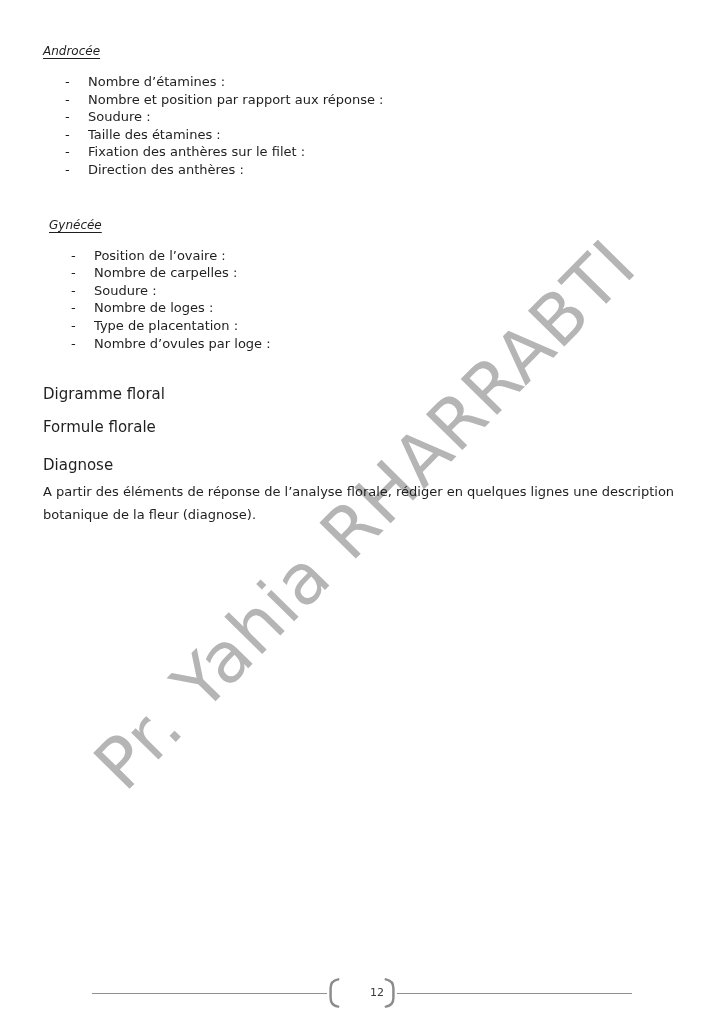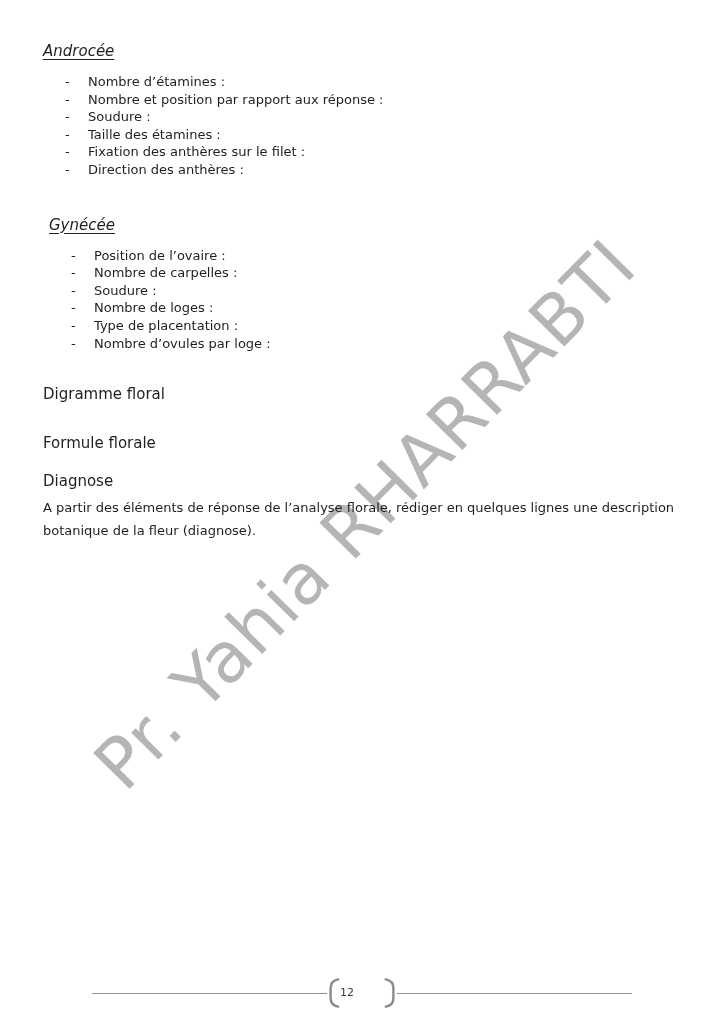--- a/index.html
+++ b/index.html
@@ -26,21 +26,21 @@
     user-select: none;
   }
   .content {
     position: absolute;
     inset: 0;
     padding: 42px 40px 0 43px;
     z-index: 1;
   }
   .head-italic {
     margin: 0;
-    font-size: 15px;
+    font-size: 12px;
     line-height: 18px;
     font-style: italic;
     font-weight: 400;
     text-decoration: underline;
     text-underline-offset: 3px;
   }
   .head-bold {
     margin: 0;
     font-size: 15px;
     line-height: 18px;
@@ -59,38 +59,38 @@
   }
   .dash-list .marker { width: 23px; flex: 0 0 23px; }
   .body-par {
     margin: 6px 0 0 0;
     font-size: 13px;
     line-height: 23px;
     white-space: pre;
   }
   .sec-gynecee       { margin-top: 37px; margin-left: 6px; }
   .sec-digramme      { margin-top: 33px; }
-  .sec-formule       { margin-top: 31px; }
+  .sec-formule       { margin-top: 15px; }
   .sec-diagnose      { margin-top: 20px; }
   .sec-classification{ margin-top: 32px; }
   .footer {
     position: absolute;
     left: 92px;
     right: 92px;
     top: 977px;
     height: 32px;
     display: flex;
     align-items: center;
     z-index: 1;
   }
   .fline { flex: 1 1 auto; height: 0; border-top: 1.4px solid #909090; }
   .bracket { width: 13px; height: 32px; flex: 0 0 13px; }
   .page-num {
     flex: 0 0 44px;
-    text-align: left;
+    text-align: right;
     font-size: 11px;
     color: #3a3a3a;
     line-height: 32px;
   }
 </style>
 </head>
 <body>
 
 <div class="page">
 

